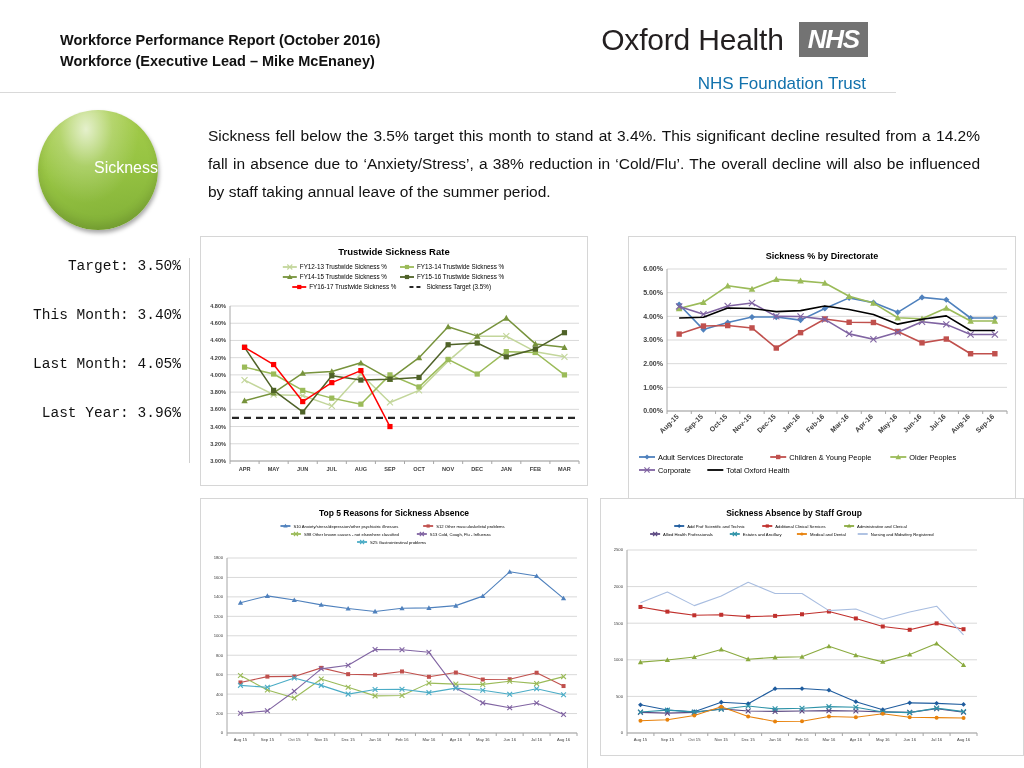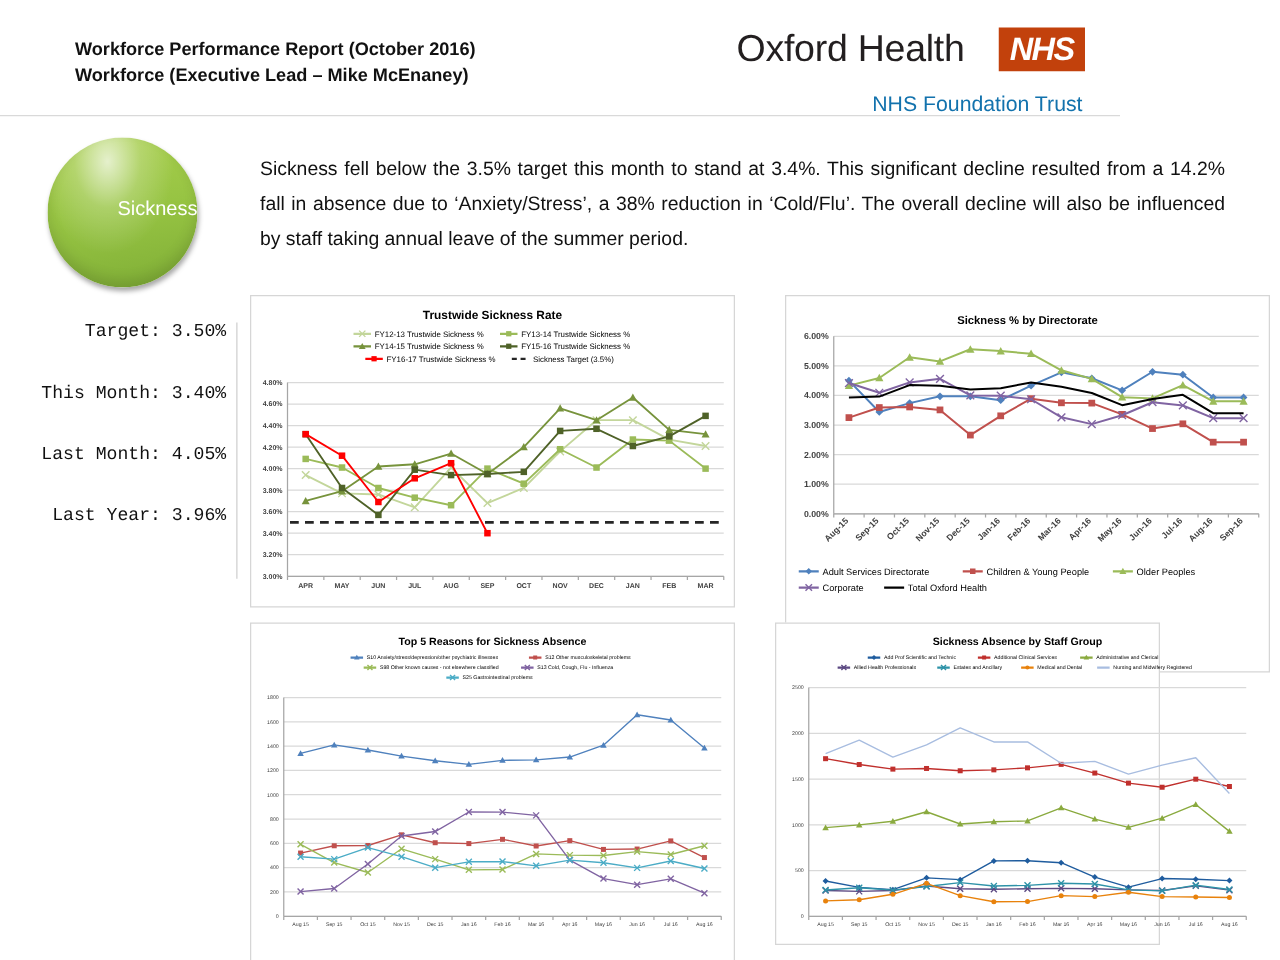--- a/index.html
+++ b/index.html
@@ -17,27 +17,27 @@
   #header {
     position:absolute; left:0; top:0; width:896px; height:93px;
     border-bottom:1px solid #d9d9d9;
   }
   #header-left { position:absolute; left:60px; top:30px; }
   #header-left .hline {
     font-size:14.5px; font-weight:bold; line-height:21px; color:#111;
     white-space:nowrap;
   }
   #header-right { position:absolute; right:28px; top:22px; text-align:right; }
-  .oxhealth-row { display:flex; align-items:center; justify-content:flex-end; gap:27px; }
+  .oxhealth-row { display:flex; align-items:center; justify-content:flex-end; gap:15px; }
   .oxhealth-word {
     font-size:30px; color:#231f20; letter-spacing:-0.2px; line-height:34px;
     font-family:"Liberation Sans", sans-serif;
   }
   .nhs-box {
-    background:#c2410c; color:#ffffff;
+    background:#737373; color:#ffffff;
     font-size:26px; font-weight:bold; font-style:italic;
     letter-spacing:-1.2px;
     padding:2px 9px 3px 9px; line-height:30px;
     display:inline-block;
   }
   .nhs-sub {
     font-size:17px; color:#1272ad; margin-top:17px; line-height:20px; padding-right:2px;
   }
 
   
@@ -70,21 +70,21 @@
   }
   .metric { font-size:14.5px; color:#111; margin-bottom:33px; white-space:nowrap;font-family:Liberation Mono, monospace; }
 
   
   .chart-frame {
     position:absolute; background:#ffffff; border:1px solid #d6d6d6;
   }
   #chart-tl { left:200px; top:236px; width:388px; height:250px; }
   #chart-tr { left:628px; top:236px; width:388px; height:302px; }
   #chart-bl { left:200px; top:498px; width:388px; height:326px; }
-  #chart-br { left:600px; top:498px; width:308px; height:258px;margin-left:20px; }
+  #chart-br { left:600px; top:498px; width:424px; height:258px; }
   .chart-frame svg { display:block; }
 </style>
 </head>
 <body>
 
 <div id="header">
   <div id="header-left">
     <div class="hline">Workforce Performance Report (October 2016)</div>
     <div class="hline">Workforce (Executive Lead – Mike McEnaney)</div>
   </div>

